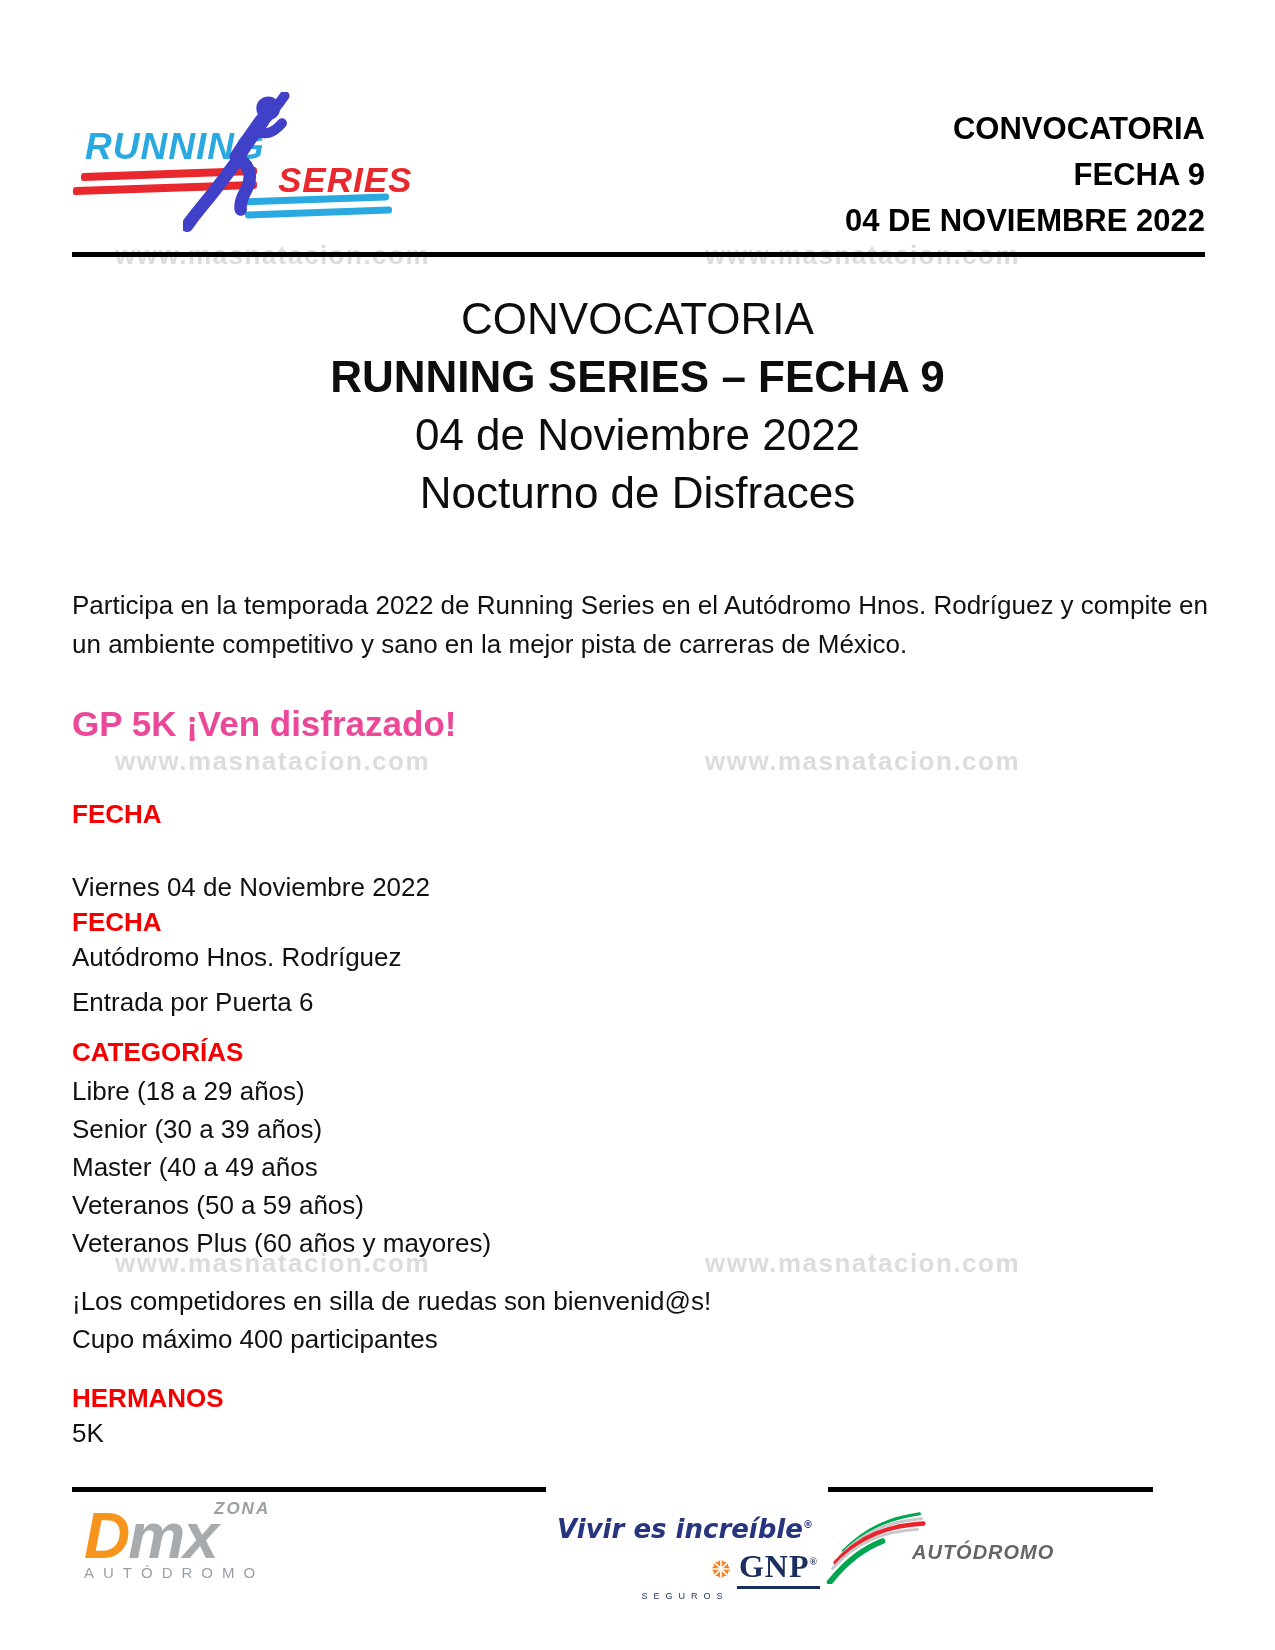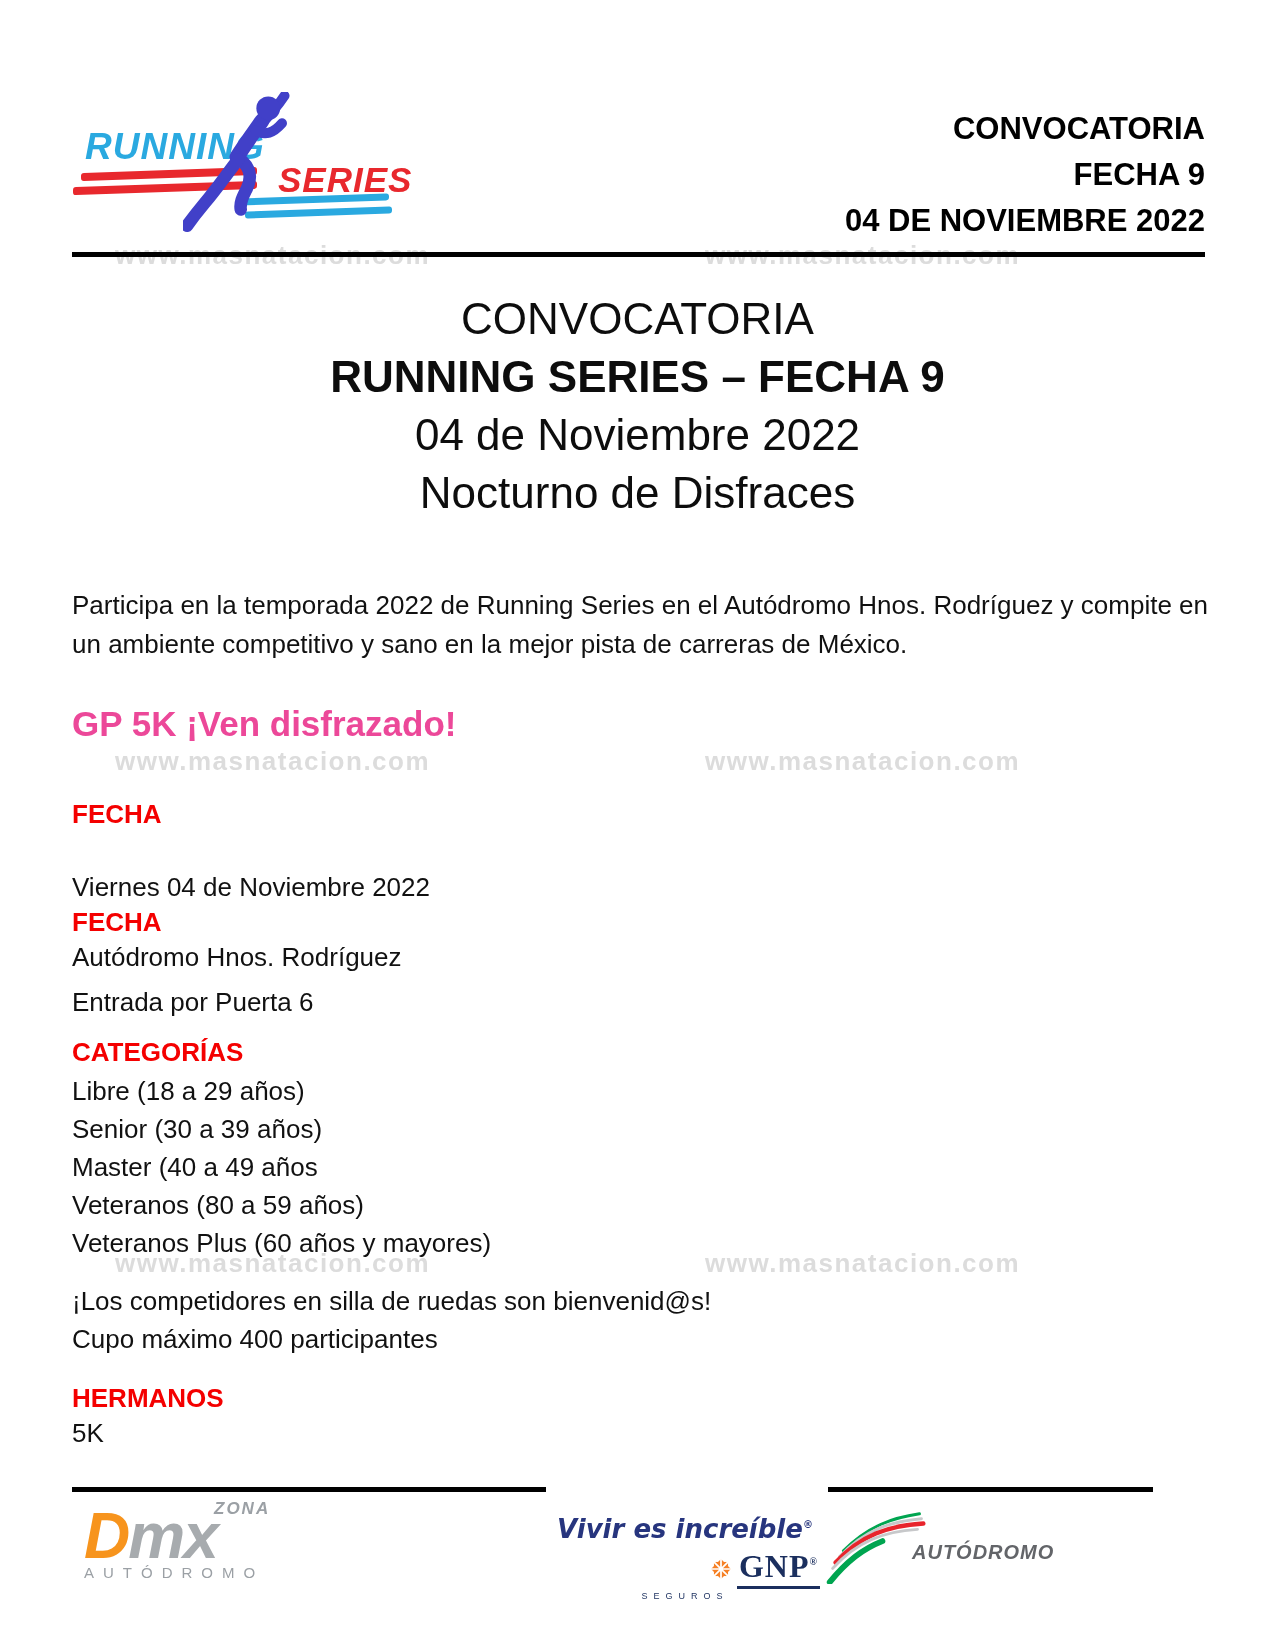--- a/index.html
+++ b/index.html
@@ -126,21 +126,21 @@
 
   <div class="red-h" style="left:72px;top:907px;">FECHA</div>
   <div class="body-t" style="left:72px;top:942px;">Autódromo Hnos. Rodríguez</div>
   <div class="body-t" style="left:72px;top:987px;">Entrada por Puerta 6</div>
 
   <div class="red-h" style="left:72px;top:1037px;">CATEGORÍAS</div>
   <div class="abs cat-list">
     <div>Libre (18 a 29 años)</div>
     <div>Senior (30 a 39 años)</div>
     <div>Master (40 a 49 años</div>
-    <div>Veteranos (80 a 59 años)</div>
+    <div>Veteranos (50 a 59 años)</div>
     <div>Veteranos Plus (60 años y mayores)</div>
   </div>
 
   <div class="abs notes">
     <div>¡Los competidores en silla de ruedas son bienvenid@s!</div>
     <div>Cupo máximo 400 participantes</div>
   </div>
 
   <div class="red-h" style="left:72px;top:1383px;">HERMANOS</div>
   <div class="body-t" style="left:72px;top:1418px;">5K</div>

